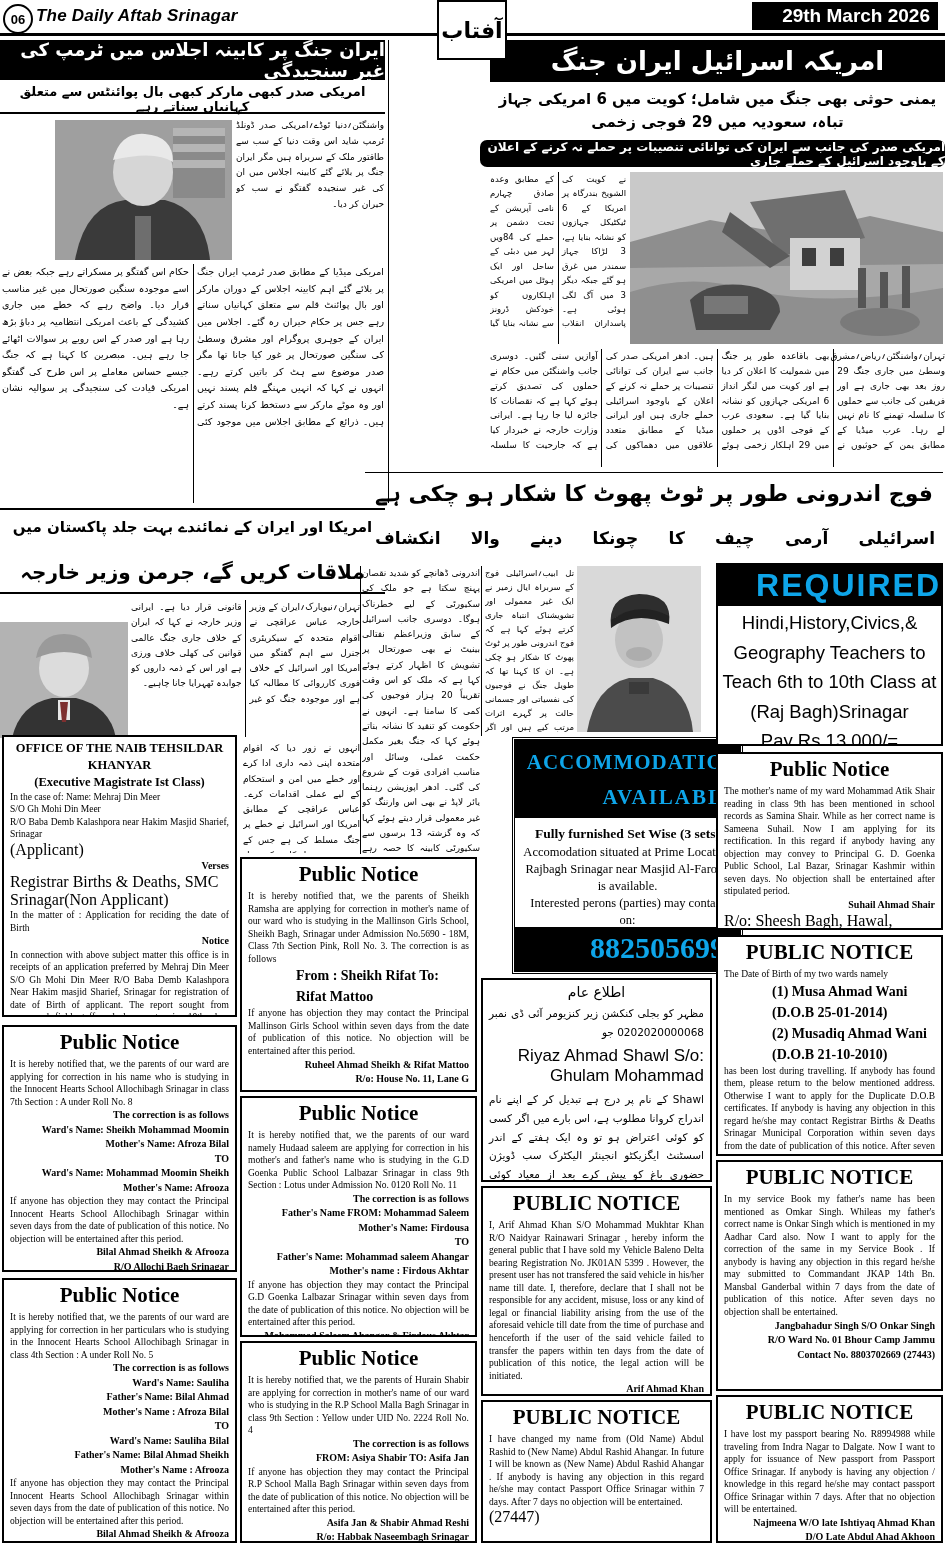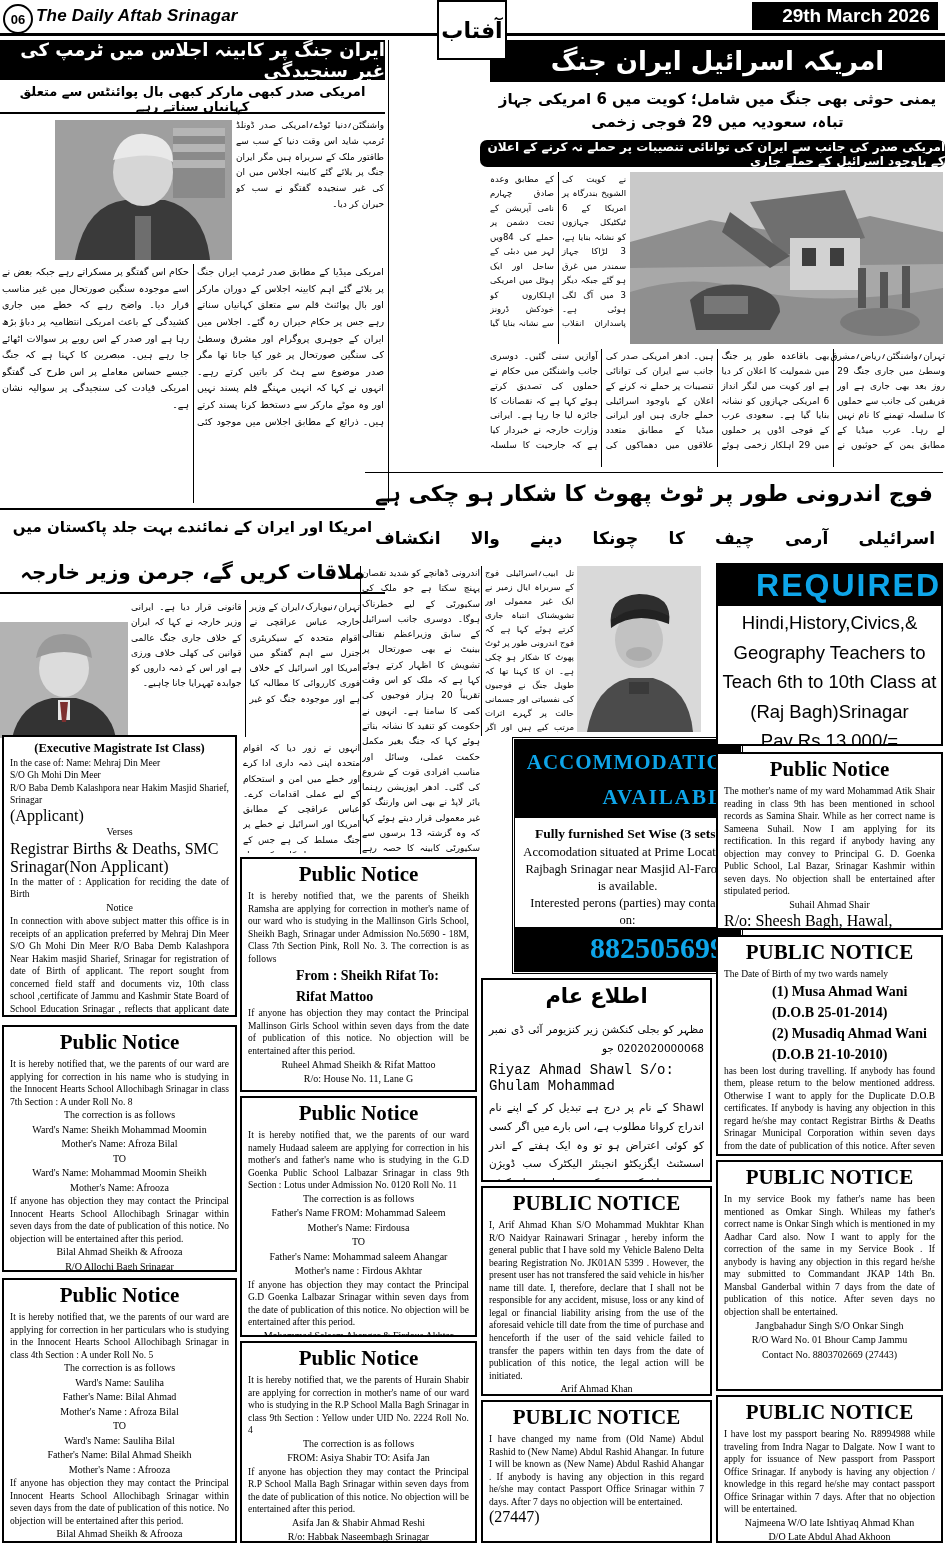--- a/index.html
+++ b/index.html
@@ -24,24 +24,24 @@
   
   .photo{overflow:hidden;background:#bdbdbd;}
   .photo svg{display:block;width:100%;height:100%;}
   
   .nb{position:absolute;background:#fff;border:2px solid #000;padding:3px 6px;overflow:hidden;box-sizing:border-box;
       font-family:"Liberation Serif",serif;}
   .nb3{border:3px double #000;}
   .nl-h1{font-size:21px;font-weight:bold;text-align:center;margin:0 0 3px;line-height:1.2;}
   .nl-h2{font-size:12.5px;font-weight:bold;text-align:center;line-height:1.35;}
   .nl-p{font-size:9.5px;text-align:justify;line-height:1.32;}
-  .nl-c{font-size:10px;font-weight:normal;text-align:center;line-height:1.45;}
+  .nl-c{font-size:10px;font-weight:bold;text-align:right;line-height:1.45;}
   .nl-pb{font-size:14px;font-weight:bold;line-height:1.5;margin-left:48px;}
   .nl-u{direction:rtl;font-family:"DejaVu Sans",sans-serif;font-size:10.5px;text-align:justify;line-height:1.8;}
-  .nl-l{font-size:14px;text-align:left;font-family:Liberation Mono, monospace;margin:4px 0;}
+  .nl-l{font-size:17px;text-align:right;font-family:Liberation Sans, sans-serif;margin:4px 0;}
   .nl-big{font-size:18.5px;text-align:center;font-family:"Liberation Sans",sans-serif;line-height:1.6;}
   .nl-acb{font-size:13.5px;font-weight:bold;text-align:center;margin:4px 0 2px;}
   .nl-acn{font-size:12.5px;text-align:center;line-height:1.35;}
   .adhead{background:#000;color:#0ea5e9;text-align:right;}
 </style>
 </head>
 <body>
 
 <div class="page">
 
@@ -123,20 +123,21 @@
       <path d="M36 36 Q40 12 64 12 Q90 12 92 36 Q64 24 36 36 Z" fill="#9a9a9a"></path>
       <rect x="58" y="78" width="12" height="20" fill="#e8e8e8"></rect>
       <path d="M60 80 L68 80 L66 100 L62 100 Z" fill="#7d2f2f"></path>
     </svg>
   </div>
   <div class="abs ur ujust ucols" style="left:131px;top:600px;width:229px;height:137px;column-count:2;font-size:9px;line-height:1.7;">تہران؍نیویارک؍ایران کے وزیر خارجہ عباس عراقچی نے اقوام متحدہ کے سیکریٹری جنرل سے اہم گفتگو میں امریکا اور اسرائیل کے خلاف فوری کارروائی کا مطالبہ کیا ہے اور موجودہ جنگ کو غیر قانونی قرار دیا ہے۔ ایرانی وزیر خارجہ نے کہا کہ ایران کے خلاف جاری جنگ عالمی قوانین کی کھلی خلاف ورزی ہے اور اس کے ذمہ داروں کو جوابدہ ٹھہرایا جانا چاہیے۔</div>
   <div class="abs ur ujust" style="left:243px;top:741px;width:117px;height:112px;font-size:9px;line-height:1.7;">انہوں نے زور دیا کہ اقوام متحدہ اپنی ذمہ داری ادا کرے اور خطے میں امن و استحکام کے لیے عملی اقدامات کرے۔ عباس عراقچی کے مطابق امریکا اور اسرائیل نے خطے پر جنگ مسلط کی ہے جس کے نتیجے میں سفارتکاری کے عمل کو شدید نقصان پہنچا ہے۔ انہوں نے کہا کہ اس تنازع کے دوران شہری تنصیبات کو بھی نشانہ بنایا گیا جن میں اسکول، اسپتال اور رہائشی علاقے شامل ہیں جو بین الاقوامی انسانی قوانین کی خلاف ورزی ہے۔</div>
   <div class="abs vline" style="left:360px;top:566px;height:288px;"></div>
 
   <div class="nb" style="left:2px;top:735px;width:235px;height:282px;">
+      <div class="nl-h2">OFFICE OF THE NAIB TEHSILDAR KHANYAR</div>
       <div class="nl-h2">(Executive Magistrate Ist Class)</div>
       <div class="nl-p">In the case of:  Name: Mehraj Din Meer</div>
       <div class="nl-p">S/O Gh Mohi Din Meer</div>
       <div class="nl-p">R/O Baba Demb Kalashpora near Hakim Masjid Sharief, Srinagar</div>
       <div class="nl-sp"><span></span><span>(Applicant)</span></div>
       <div class="nl-c">Verses</div>
       <div class="nl-sp"><span>Registrar Births &amp; Deaths, SMC Srinagar</span><span>(Non Applicant)</span></div>
       <div class="nl-p">In the matter of : Application for reciding the date of Birth</div>
       <div class="nl-c">Notice</div>
       <div class="nl-p">In connection with above subject matter this office is in receipts of an application preferred by Mehraj Din Meer S/O Gh Mohi Din Meer R/O Baba Demb Kalashpora Near Hakim masjid Sharief, Srinagar for registration of date of Birth of applicant. The report sought from concerned field staff and documents viz, 10th class school ,certificate of Jammu and Kashmir State Board of School Education Srinagar , reflects that applicant date of birth is 25-01-1974</div>
@@ -209,21 +210,21 @@
     </div>
     <div style="padding:4px 6px;">
         <div class="nl-acb">Fully furnished Set Wise (3 sets)</div>
         <div class="nl-acn">Accomodation situated at Prime Location Rajbagh Srinagar near Masjid Al-Farooq  is available.</div>
         <div class="nl-acn">Interested perons (parties) may contact on:</div>
       </div>
     <div class="adhead" style="font:bold 30px 'Liberation Serif',serif;padding:4px 0 6px;position:absolute;bottom:0;left:0;right:0;">8825056992</div>
   </div>
 
   <div class="nb" style="left:481px;top:978px;width:231px;height:204px;">
-    <div class="ur" style="font-size:21px;font-weight:bold;text-align:center;margin:1px 0 12px;">اطلاع عام</div>
+    <div class="ur" style="font-size:14px;font-weight:normal;text-align:center;margin:1px 0 4px;">اطلاع عام</div>
     <div>
         <div class="nl-u">مظہر کو بجلی کنکشن زیر کنزیومر آئی ڈی نمبر 0202020000068 جو</div>
         <div class="nl-l">Riyaz Ahmad Shawl S/o: Ghulam Mohammad</div>
         <div class="nl-u">Shawl کے نام پر درج ہے تبدیل کر کے اپنے نام اندراج کروانا مطلوب ہے، اس بارے میں اگر کسی کو کوئی اعتراض ہو تو وہ ایک ہفتے کے اندر اسسٹنٹ ایگزیکٹو انجینئر الیکٹرک سب ڈویژن حضوری باغ کو پیش کرے بعد از معیاد کوئی اعتراض قابل قبول نہیں ہوگا۔</div>
       </div>
   </div>
 
   <div class="nb" style="left:481px;top:1186px;width:231px;height:210px;">
       <div class="nl-h1">PUBLIC NOTICE</div>
       <div class="nl-p">I, Arif Ahmad Khan S/O Mohammad Mukhtar Khan R/O Naidyar Rainawari Srinagar , hereby inform the general public that I have sold my Vehicle Baleno Delta bearing Registration No. JK01AN  5399 . However, the present user has not transfered the said vehicle in his/her name till date. I, therefore, declare that I shall not be responsible for any accident, misuse, loss or any kind of legal or financial liability arising from the use of the aforesaid vehicle till date from the time of purchase and henceforth if the user of the said vehicle failed to transfer the papers within ten days from the date of publication of this notice, the legal action will be initiated.</div>

